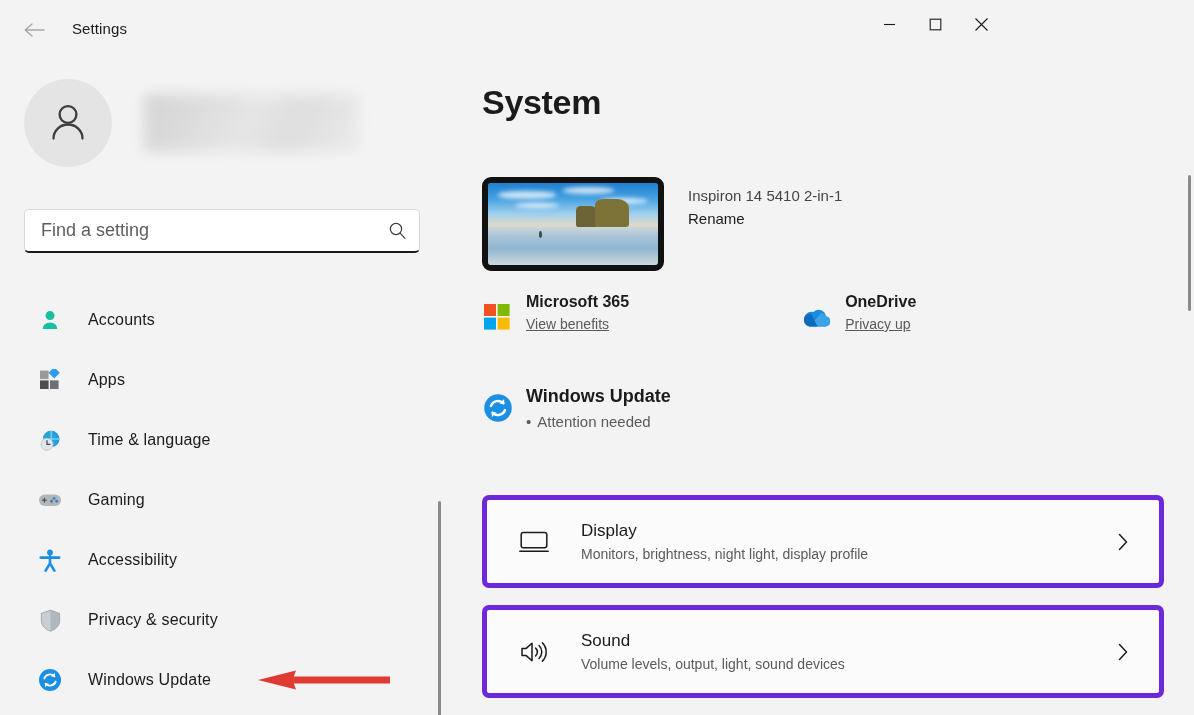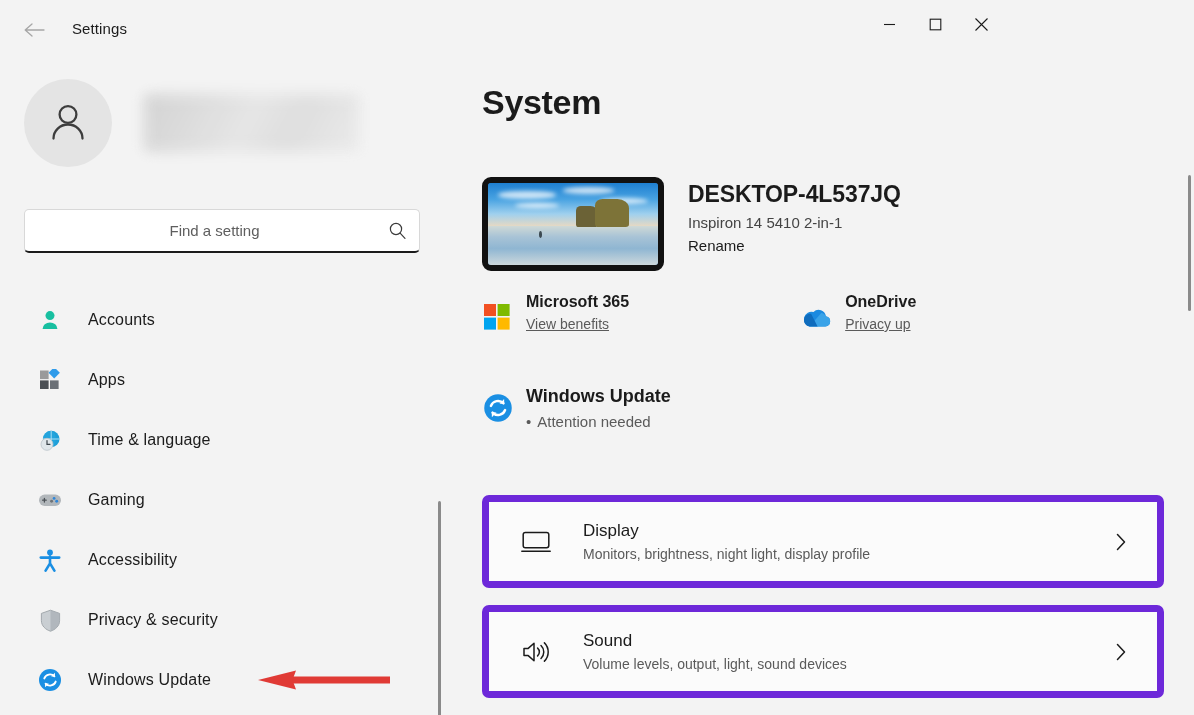--- a/index.html
+++ b/index.html
@@ -42,21 +42,21 @@
     margin-left:32px; width:216px; height:58px; border-radius:3px;
     background:linear-gradient(118deg,#d2d2d2 0%,#dadada 22%,#e6e6e6 48%,#dedede 68%,#ebebeb 100%);
     filter:blur(7px); opacity:.95;
   }
 
   .searchbox {
     position:absolute; left:24px; top:161px; width:396px; height:44px;
     background:#ffffff; border:1px solid #d8d8d8; border-bottom:2px solid #1a1a1a;
     border-radius:5px; display:flex; align-items:center; padding:0 12px 0 16px;
   }
-  .search-placeholder { font-size:15px; color:#5e5e5e; flex:1;text-align:center; }
+  .search-placeholder { font-size:18px; color:#5e5e5e; flex:1; }
   .search-ico { flex:none; display:flex; align-items:center; }
 
   .navlist { position:absolute; left:0; top:250px; width:452px; }
   .navitem {
     position:relative; display:flex; align-items:center; height:44px;
     margin:0 16px 16px 16px; padding-left:22px; border-radius:5px;
   }
   .navicon { width:24px; height:24px; flex:none; display:flex; align-items:center; justify-content:center; }
   .navlabel { margin-left:26px; font-size:16px; color:#1b1b1b; letter-spacing:0.15px; }
 
@@ -107,21 +107,21 @@
 
   .wu-row { position:absolute; left:30px; top:338px; display:flex; align-items:flex-start; }
   .wu-ico { width:32px; height:32px; flex:none; margin-top:6px; display:flex; align-items:center; justify-content:center; }
   .wu-text { margin-left:12px; }
   .wu-title { font-size:18px; font-weight:600; color:#1b1b1b; }
   .wu-sub { font-size:15px; color:#5a5a5a; margin-top:6px; }
   .wu-sub .dot { color:#5a5a5a; margin-right:6px; }
 
   .cards { position:absolute; left:30px; top:447px; width:682px; }
   .card {
-    position:relative; height:93px; background:#fbfbfb; border:7px solid #6d28d9;
+    position:relative; height:93px; background:#fbfbfb; border:5px solid #6d28d9;
     border-radius:7px; display:flex; align-items:center; padding:0 24px 0 30px;
     margin-bottom:17px;
   }
   .card-ico { width:34px; height:34px; flex:none; display:flex; align-items:center; justify-content:center; }
   .card-text { margin-left:30px; flex:1; }
   .card-title { font-size:17px; color:#1b1b1b; }
   .card-sub { font-size:14px; color:#5a5a5a; margin-top:5px; }
   .card-chev { flex:none; display:flex; align-items:center; justify-content:center; width:24px; }
 
   .main-scroll-track { position:absolute; left:1188px; top:175px; width:3px; height:136px; }
@@ -294,21 +294,20 @@
         <div class="cloud" style="left:6%;top:10%;width:34%;height:9%;"></div>
         <div class="cloud" style="left:44%;top:5%;width:30%;height:8%;"></div>
         <div class="cloud" style="left:16%;top:24%;width:26%;height:7%;"></div>
         <div class="cloud" style="left:66%;top:18%;width:28%;height:8%;"></div>
         <div class="rock r1"></div>
         <div class="rock r2"></div>
         <div class="person"></div>
       </div>
     </div>
     <div class="device-text">
-      <div class="device-name">DESKTOP-4L537JQ</div>
       <div class="device-model">Inspiron 14 5410 2-in-1</div>
       <div class="device-rename">Rename</div>
     </div>
   </div>
 
   <div class="svc-row">
 
     <div class="svc">
       <span class="svc-ico">
         <svg width="26" height="26" viewBox="0 0 26 26">

